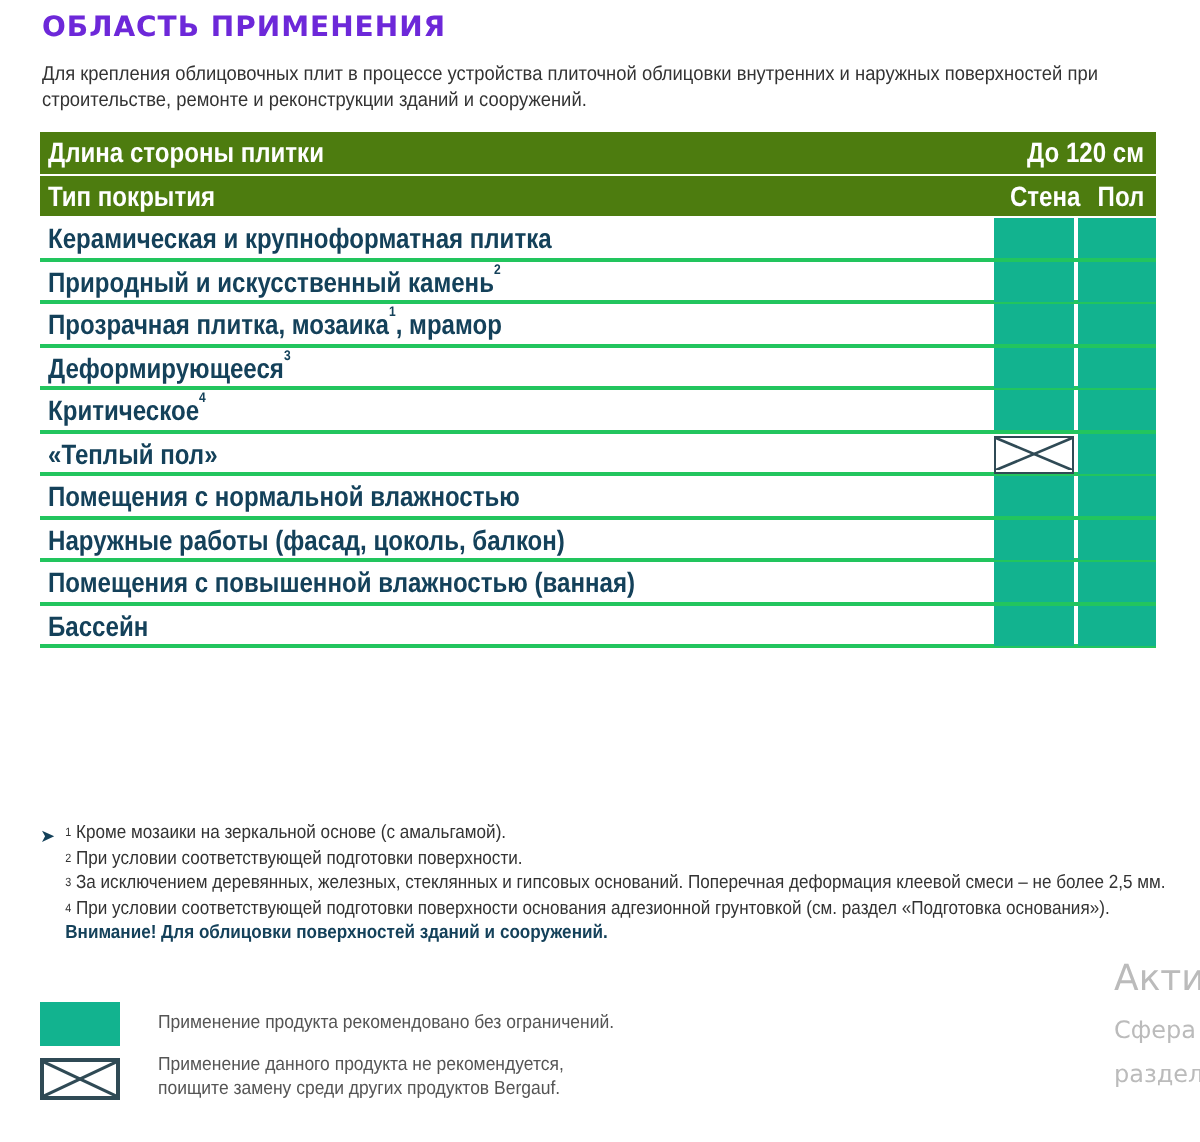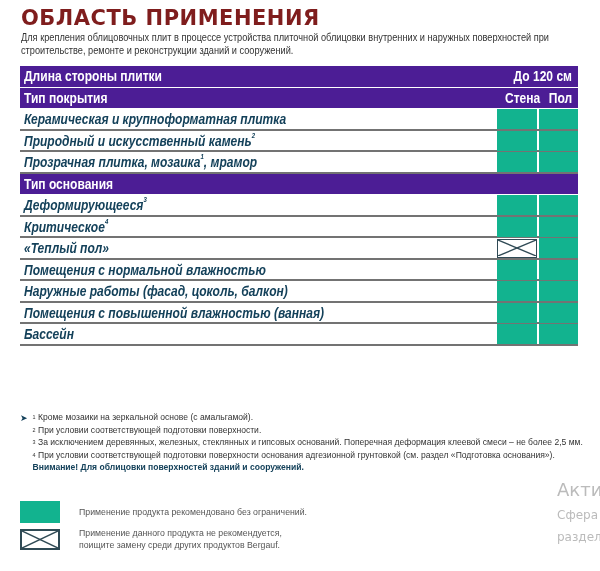--- a/index.html
+++ b/index.html
@@ -1,23 +1,23 @@
 <!DOCTYPE html>
 <html><head>
 <meta charset="utf-8">
 <style>
   html,body{margin:0;padding:0;}
   body{width:600px;height:571px;background:#ffffff;position:relative;overflow:hidden;font-family:"Liberation Sans",sans-serif;}
-  .title{position:absolute;left:21px;top:6px;font-size:21px;font-weight:bold;color:#7f1d1d;letter-spacing:0.5px;font-family:"DejaVu Sans",sans-serif;}
+  .title{position:absolute;left:21px;top:6px;font-size:14px;font-weight:bold;color:#6d28d9;letter-spacing:0.5px;font-family:"DejaVu Sans",sans-serif;}
   .intro{position:absolute;left:21px;top:31px;width:560px;font-size:10px;line-height:13px;color:#333;font-family:"Liberation Sans",sans-serif;transform:scaleX(0.92);transform-origin:left top;width:610px;}
   .table{position:absolute;left:20px;top:66px;width:558px;}
   .row{position:relative;height:21.5px;box-sizing:border-box;}
-  .row.hdr{background:#4c1d95;color:#fff;border-bottom:1px solid #fff;}
+  .row.hdr{background:#4d7c0f;color:#fff;border-bottom:1px solid #fff;}
   .row.hdr .lbl{color:#fff;}
-  .row.item{border-bottom:2px solid #737373;font-style:italic;}
+  .row.item{border-bottom:2px solid #22c55e;}
   .lbl{position:absolute;left:4px;top:2px;font-size:14px;font-weight:bold;color:#14415a;white-space:nowrap;transform:scaleX(0.86);transform-origin:left top;}
   .lbl sup{font-size:7px;vertical-align:top;position:relative;top:-1px;}
   .right{position:absolute;right:6px;top:2px;font-size:14px;font-weight:bold;color:#fff;transform:scaleX(0.86);transform-origin:right top;white-space:nowrap;}
   .right span{margin-left:10px;}
   .cell{position:absolute;top:0;height:20px;width:40px;background:#12b38f;}
   .cell.wall{left:477px;}
   .cell.floor{left:519px;width:39px;}
   .cell.x{background:#fff;border:1.5px solid #2f4a55;box-sizing:border-box;height:19px;top:1px;}
   .cell.x svg{position:absolute;left:0;top:0;}
   .notes{position:absolute;left:20px;top:411px;width:565px;font-size:9.5px;line-height:12.5px;color:#333;}
@@ -54,23 +54,20 @@
       </div>
       <div class="row item">
         <span class="lbl"><span>Природный и искусственный камень</span><sup>2</sup></span>
         <div class="cell wall"></div>
         <div class="cell floor"></div>
       </div>
       <div class="row item">
         <span class="lbl"><span>Прозрачная плитка, мозаика</span><sup>1</sup><span>, мрамор</span></span>
         <div class="cell wall"></div>
         <div class="cell floor"></div>
-      </div>
-      <div class="row hdr">
-        <span class="lbl">Тип основания</span>
       </div>
       <div class="row item">
         <span class="lbl"><span>Деформирующееся</span><sup>3</sup></span>
         <div class="cell wall"></div>
         <div class="cell floor"></div>
       </div>
       <div class="row item">
         <span class="lbl"><span>Критическое</span><sup>4</sup></span>
         <div class="cell wall"></div>
         <div class="cell floor"></div>

